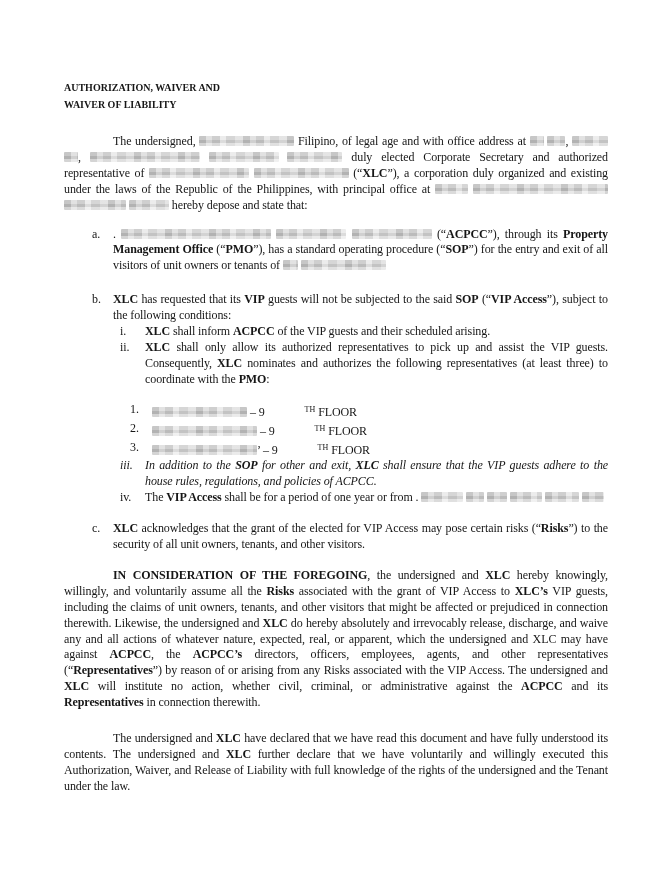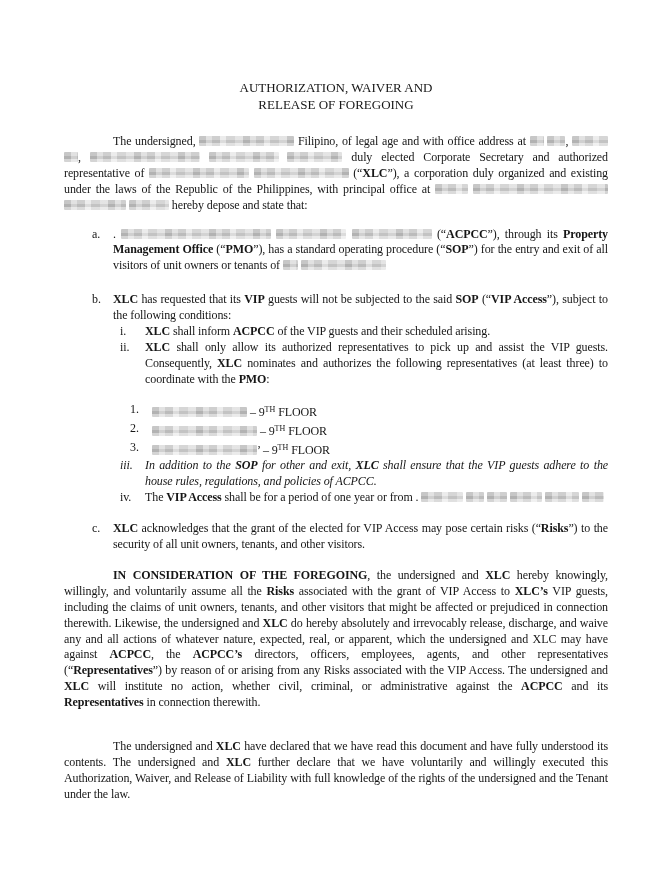--- a/index.html
+++ b/index.html
@@ -10,50 +10,49 @@
     background: #ffffff;
     font-family: "Liberation Serif", serif;
     font-size: 12px;
     line-height: 15.9px;
     letter-spacing: -0.1px;
     color: #161616;
     overflow: hidden;
   }
   .content { padding: 80px 64px 0 64px; }
   .doc-title {
-    text-align: center;
-    font-weight: normal;
-    font-size: 13px;
+    font-weight: bold;
+    font-size: 10px;
     line-height: 16.5px;
     letter-spacing: 0;
   }
   .para { text-align: justify; text-indent: 49px; }
   .intro { margin-top: 21px; }
   .consideration { margin-top: 15px; }
-  .closing { margin-top: 28px; }
+  .closing { margin-top: 20px; }
 
   .li { position: relative; text-align: justify; }
   .li > .marker { position: absolute; top: 0; }
 
   .li-outer { padding-left: 49px; }
   .li-outer > .marker { left: 28px; }
   .item-a { margin-top: 13px; }
   .item-b { margin-top: 18px; }
   .item-c { margin-top: 15px; }
 
   .li-roman { padding-left: 81px; }
   .li-roman > .marker { left: 56px; }
   .roman-gap { margin-top: 0; font-style: italic; }
 
   .reps { margin-top: 14px; }
   .li-num { padding-left: 88px; }
   .li-num > .marker { left: 66px; }
 
   b { font-weight: bold; }
-  sup { font-size: 8px; vertical-align: 4px; letter-spacing: 0; }
+  sup { font-size: 8px; vertical-align: 4px; letter-spacing: 0; padding-left: 40px; }
 
   .redact {
     display: inline-block;
     height: 10px;
     vertical-align: -1px;
     border-radius: 1px;
     background-image:
       repeating-linear-gradient(0deg,
         rgba(255,255,255,0.35) 0 3px,
         rgba(0,0,0,0.06) 3px 6px,
@@ -69,21 +68,21 @@
   }
 </style>
 </head>
 <body>
 
 <div class="page">
   <div class="content">
 
     <div class="doc-title">
       <div>AUTHORIZATION, WAIVER AND</div>
-      <div>RELEASE OF FOREGOING</div>
+      <div>WAIVER OF LIABILITY</div>
     </div>
 
     <div class="para intro"><span>The undersigned, </span><span class="redact" style="width: 95px;"></span><span> Filipino, of legal age and with office address at </span><span class="redact" style="width: 14px;"></span><span> </span><span class="redact" style="width: 18px;"></span><span>, </span><span class="redact" style="width: 36px;"></span><span> </span><span class="redact" style="width: 14px;"></span><span>, </span><span class="redact" style="width: 110px;"></span><span> </span><span class="redact" style="width: 70px;"></span><span> </span><span class="redact" style="width: 55px;"></span><span> duly elected Corporate Secretary and authorized representative of </span><span class="redact" style="width: 100px;"></span><span> </span><span class="redact" style="width: 95px;"></span><span> (“</span><b>XLC</b><span>”), a corporation duly organized and existing under the laws of the Republic of the Philippines, with principal office at </span><span class="redact" style="width: 33px;"></span><span> </span><span class="redact" style="width: 135px;"></span><span> </span><span class="redact" style="width: 62px;"></span><span> </span><span class="redact" style="width: 40px;"></span><span> hereby depose and state that:</span></div>
 
     <div class="li li-outer item-a">
       <span class="marker">a.</span>
       <span><span>. </span><span class="redact" style="width: 150px;"></span><span> </span><span class="redact" style="width: 70px;"></span><span> </span><span class="redact" style="width: 80px;"></span><span> (“</span><b>ACPCC</b><span>”), through its </span><b>Property Management Office</b><span> (“</span><b>PMO</b><span>”), has a standard operating procedure (“</span><b>SOP</b><span>”) for the entry and exit of all visitors of unit owners or tenants of </span><span class="redact" style="width: 15px;"></span><span> </span><span class="redact" style="width: 85px;"></span></span>
     </div>
 
     <div class="li li-outer item-b">

